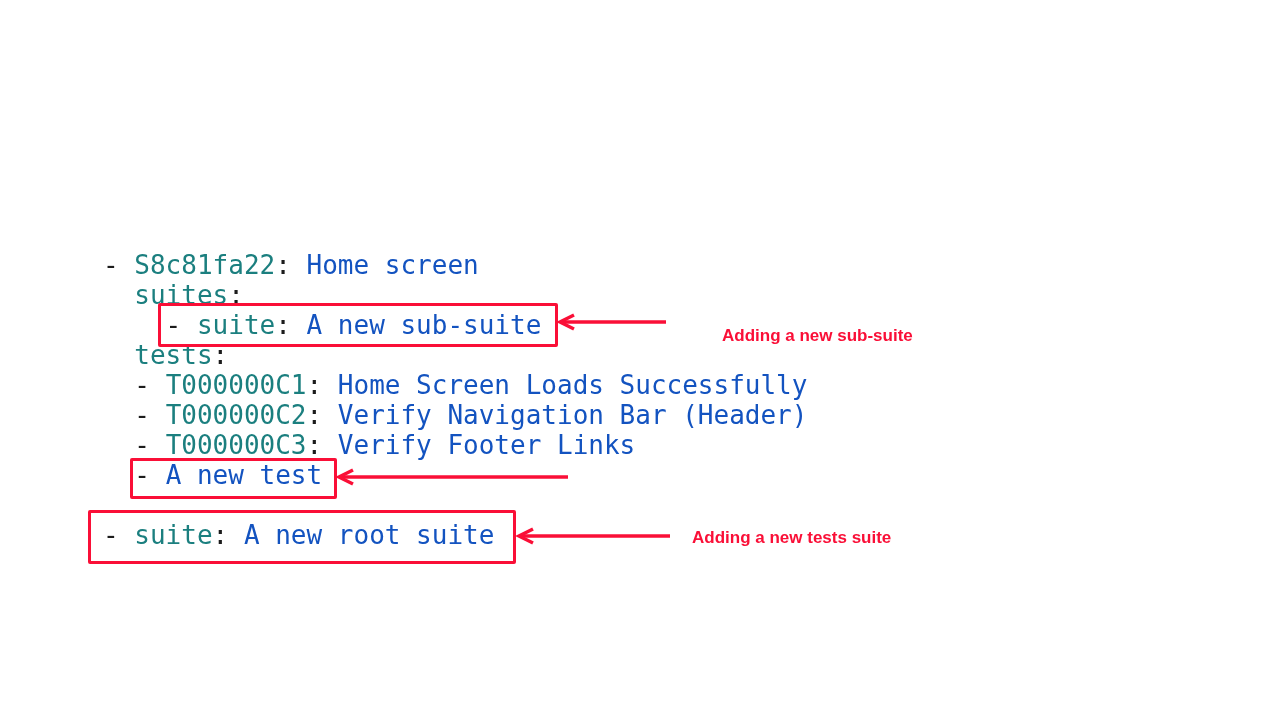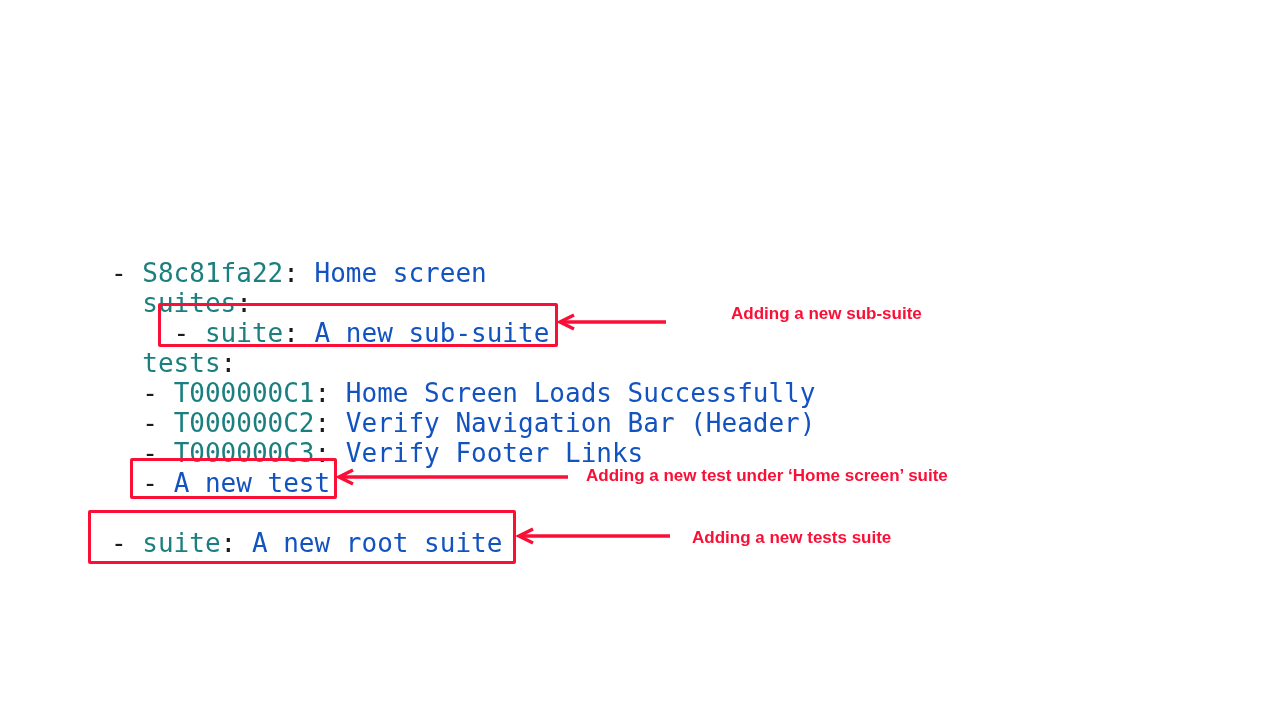--- a/index.html
+++ b/index.html
@@ -2,21 +2,21 @@
 <html style="--key: #1b7f7f; --value: #1353c0; --punct: #1c1c1c; --red: #fa0f37; --bg: #ffffff;"><head>
 <meta charset="utf-8">
 <style>
   html,body { margin:0; padding:0; background:#ffffff; }
   .canvas {
     position:relative; width:1280px; height:720px;
     background:var(--bg,#ffffff); overflow:hidden;
     font-family:"Liberation Sans", sans-serif;
   }
   .code {
-    position:absolute; left:103px; top:250px; margin:8px;
+    position:absolute; left:103px; top:250px; margin:0;
     font-family:"DejaVu Sans Mono", monospace;
     font-size:26px; line-height:30px; white-space:pre;
   }
   .code .line { height:30px; }
   .seg-punct { color:var(--punct,#1c1c1c); }
   .seg-key   { color:var(--key,#1b7f7f); }
   .seg-value { color:var(--value,#1353c0); }
   .hl-box {
     position:absolute; border:3.5px solid var(--red,#fa0f37);
     border-radius:2px; background:transparent;
@@ -29,21 +29,21 @@
   .arrow-test { left:335px; top:468px; }
   .arrow-root { left:515px; top:527px; }
   .arrow line, .arrow path {
     stroke:var(--red,#fa0f37); stroke-width:3.5; fill:none;
   }
   .callout {
     position:absolute; color:var(--red,#fa0f37);
     font-weight:bold; font-size:17px; line-height:19px;
     white-space:nowrap;
   }
-  .callout-sub  { left:722px; top:304px;margin-left:9px; }
+  .callout-sub  { left:722px; top:326px; }
   .callout-test { left:586px; top:466px; }
   .callout-root { left:692px; top:528px; }
 </style>
 </head>
 <body>
 
 <div class="canvas">
 
   <pre class="code" id="code-block"><div class="line"><span class="seg-punct">- </span><span class="seg-key">S8c81fa22</span><span class="seg-punct">: </span><span class="seg-value">Home screen</span></div><div class="line"><span class="seg-punct">  </span><span class="seg-key">suites</span><span class="seg-punct">:</span></div><div class="line"><span class="seg-punct">    - </span><span class="seg-key">suite</span><span class="seg-punct">: </span><span class="seg-value">A new sub-suite</span></div><div class="line"><span class="seg-punct">  </span><span class="seg-key">tests</span><span class="seg-punct">:</span></div><div class="line"><span class="seg-punct">  - </span><span class="seg-key">T000000C1</span><span class="seg-punct">: </span><span class="seg-value">Home Screen Loads Successfully</span></div><div class="line"><span class="seg-punct">  - </span><span class="seg-key">T000000C2</span><span class="seg-punct">: </span><span class="seg-value">Verify Navigation Bar (Header)</span></div><div class="line"><span class="seg-punct">  - </span><span class="seg-key">T000000C3</span><span class="seg-punct">: </span><span class="seg-value">Verify Footer Links</span></div><div class="line"><span class="seg-punct">  - </span><span class="seg-value">A new test</span></div><div class="line"></div><div class="line"><span class="seg-punct">- </span><span class="seg-key">suite</span><span class="seg-punct">: </span><span class="seg-value">A new root suite</span></div></pre>
 
@@ -58,16 +58,15 @@
   <svg class="arrow arrow-test" width="235" height="18" viewBox="0 0 235 18">
     <line x1="5" y1="9" x2="233" y2="9"></line>
     <path d="M18,2 L4,9 L18,16"></path>
   </svg>
   <svg class="arrow arrow-root" width="157" height="18" viewBox="0 0 157 18">
     <line x1="5" y1="9" x2="155" y2="9"></line>
     <path d="M18,2 L4,9 L18,16"></path>
   </svg>
 
   <div class="callout callout-sub">Adding a new sub-suite</div>
-  <div class="callout callout-test">Adding a new test under ‘Home screen’ suite</div>
   <div class="callout callout-root">Adding a new tests suite</div>
 
 </div>
 
 </body></html>

